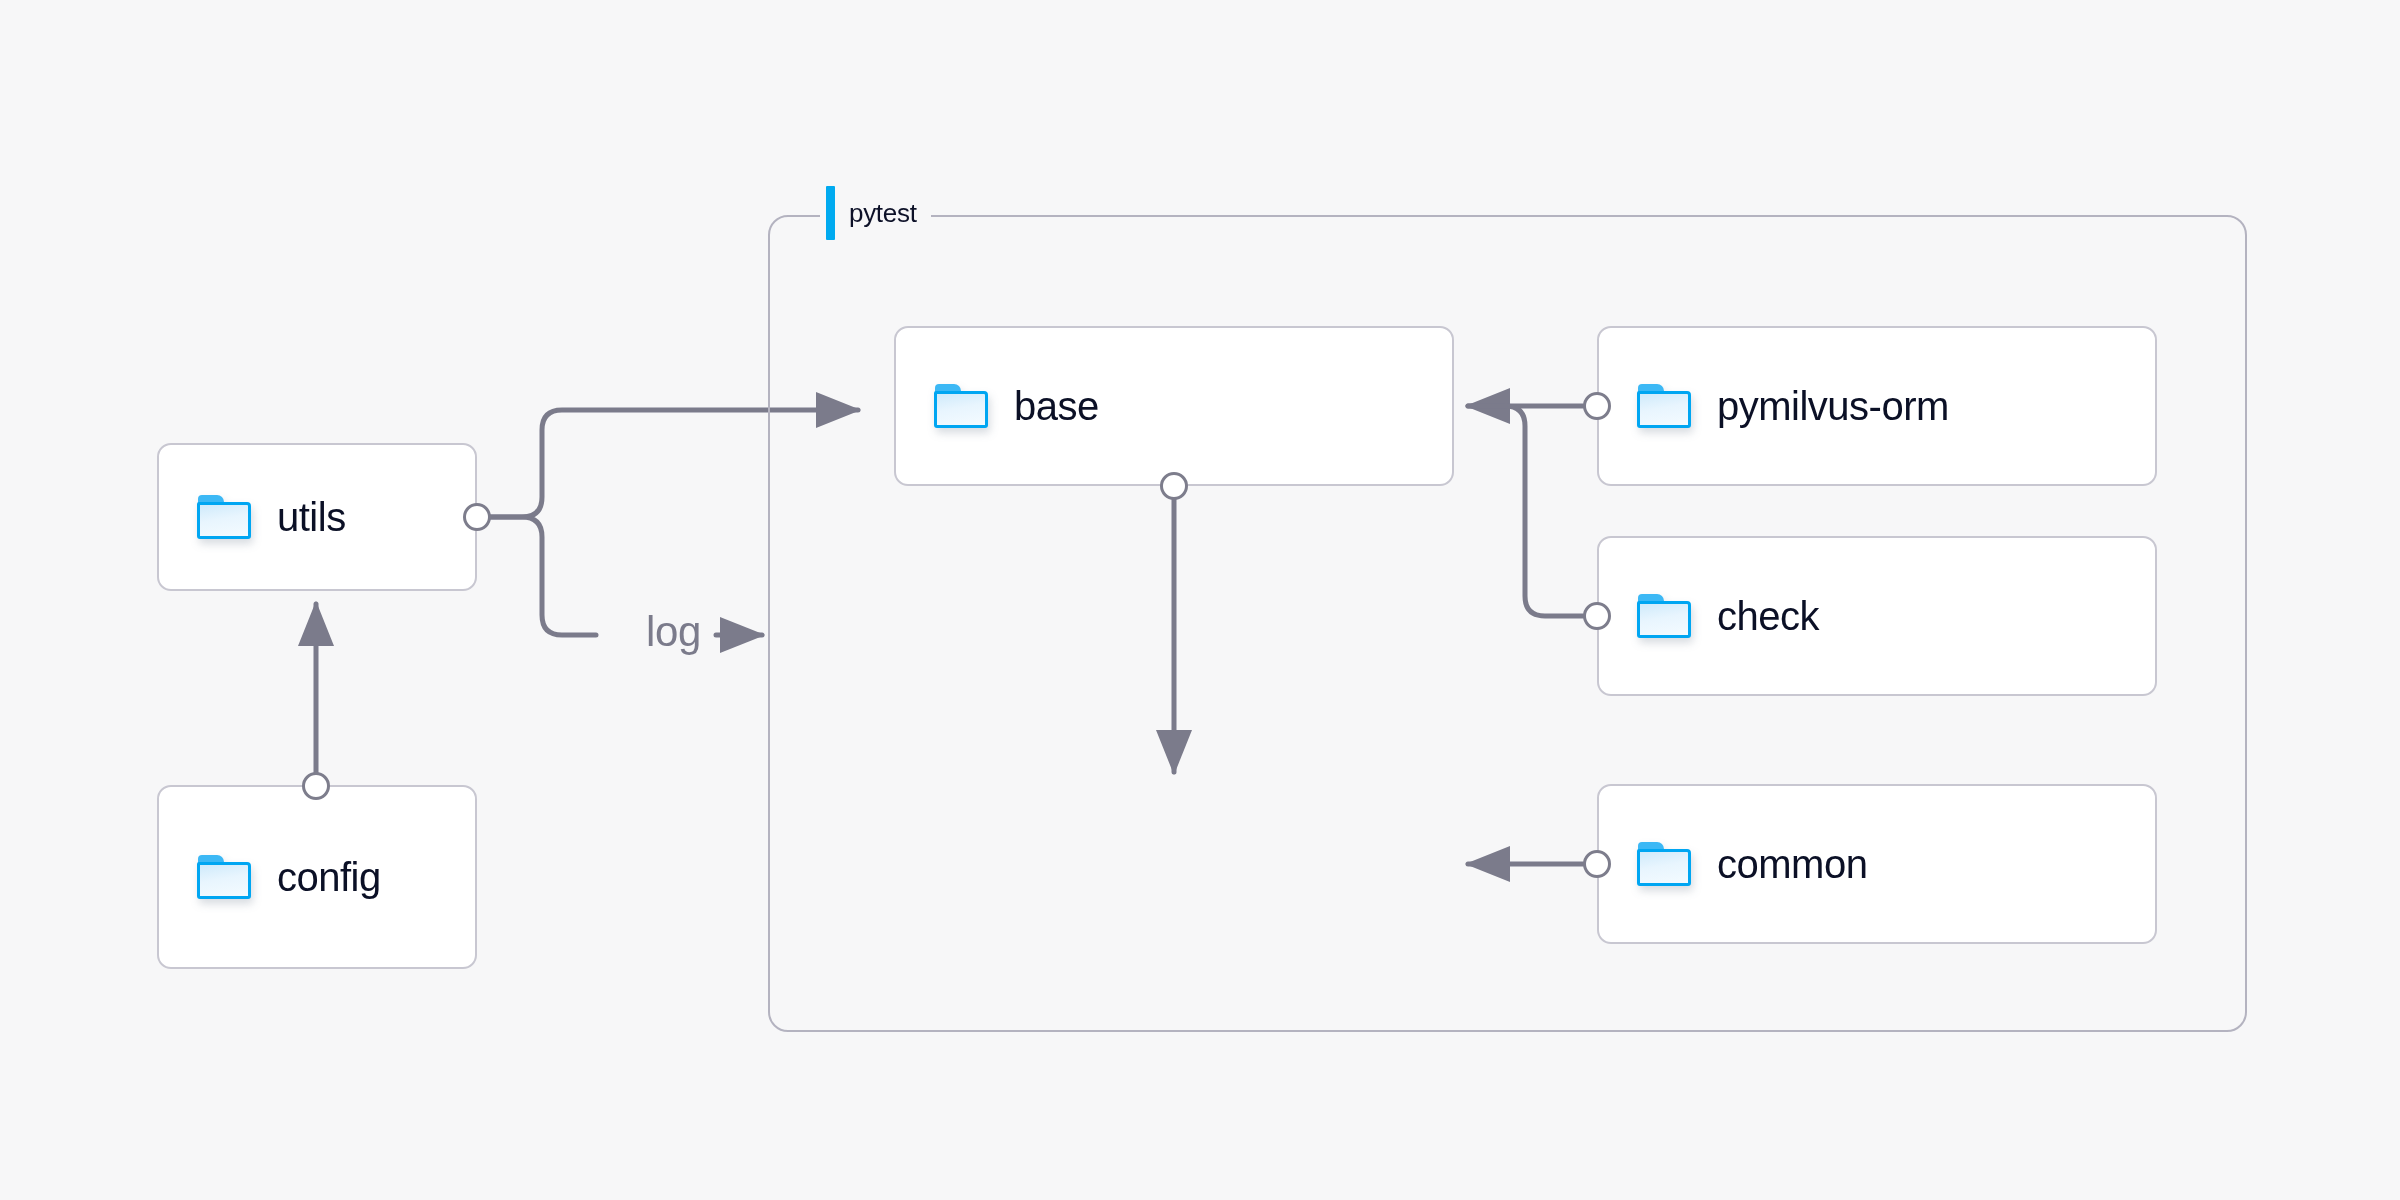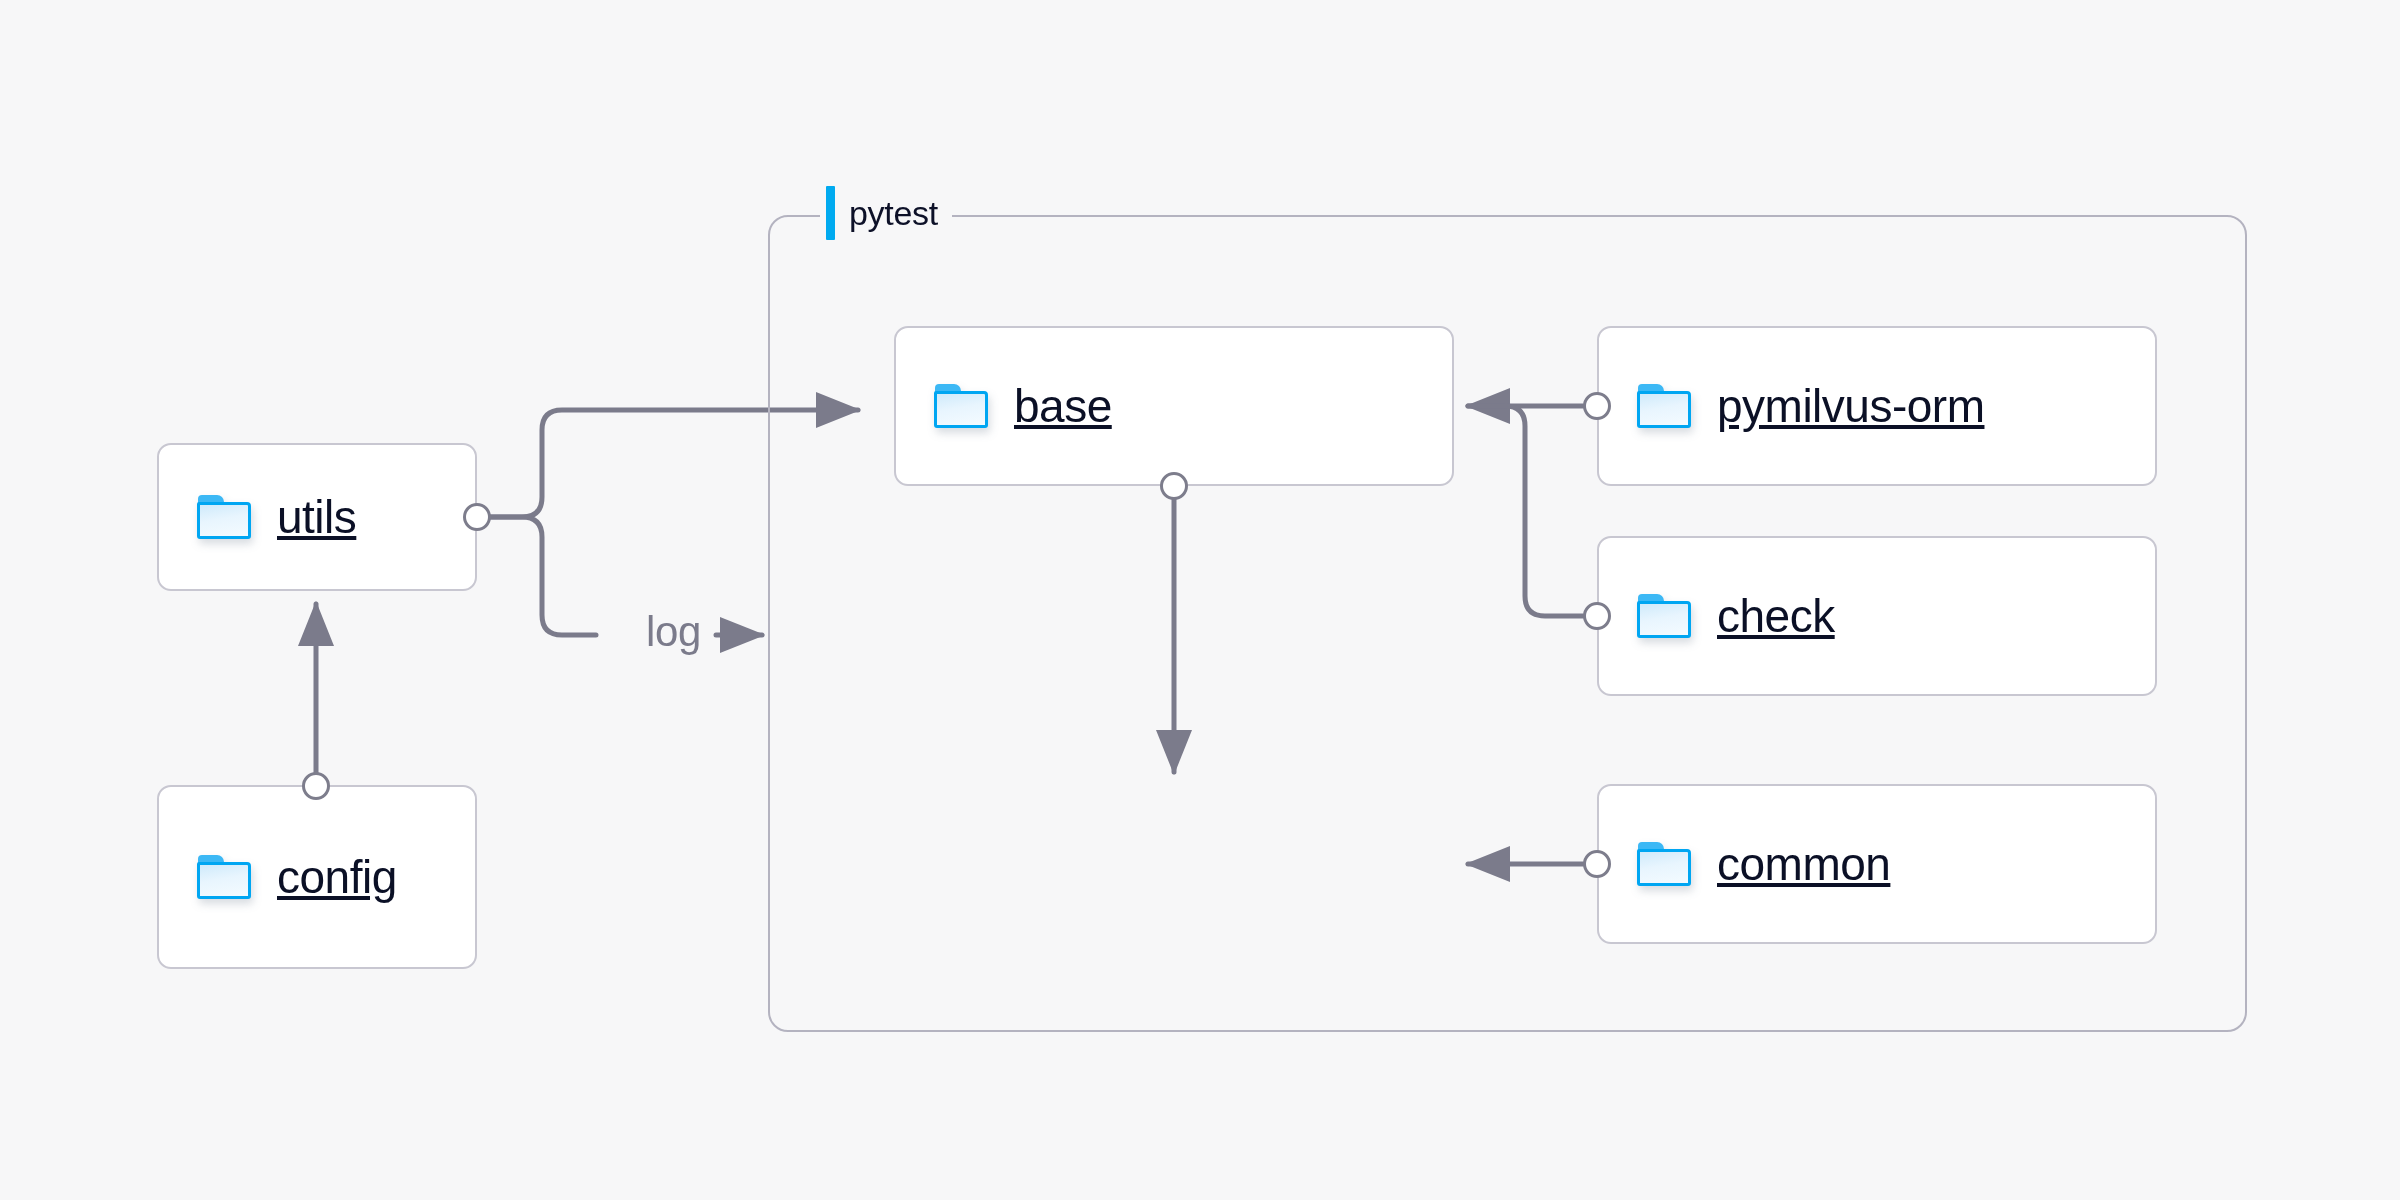--- a/index.html
+++ b/index.html
@@ -47,44 +47,43 @@
     height: 62px;
   }
   .group-bar {
     width: 9px;
     height: 54px;
     background: #00aaf0;
     border-radius: 1px;
     flex: 0 0 auto;
   }
   .group-title {
-    font-size: 34px;
+    font-size: 26px;
     color: #0d1128;
     letter-spacing: -0.3px;
     white-space: nowrap;
   }
 
   
   .node {
     position: absolute;
     box-sizing: border-box;
     background: #ffffff;
     border: 2px solid #c8c7d1;
     border-radius: 14px;
     display: flex;
     align-items: center;
     padding-left: 38px;
     gap: 26px;
   }
   .node .label {
-    font-size: 46px;
+    font-size: 40px;
     color: #0b1026;
     letter-spacing: -0.5px;
     white-space: nowrap;
-    text-decoration: underline;
   }
 
   
   .folder {
     position: relative;
     width: 54px;
     height: 44px;
     flex: 0 0 auto;
     filter: drop-shadow(2px 5px 4px rgba(40,60,90,0.18));
   }

